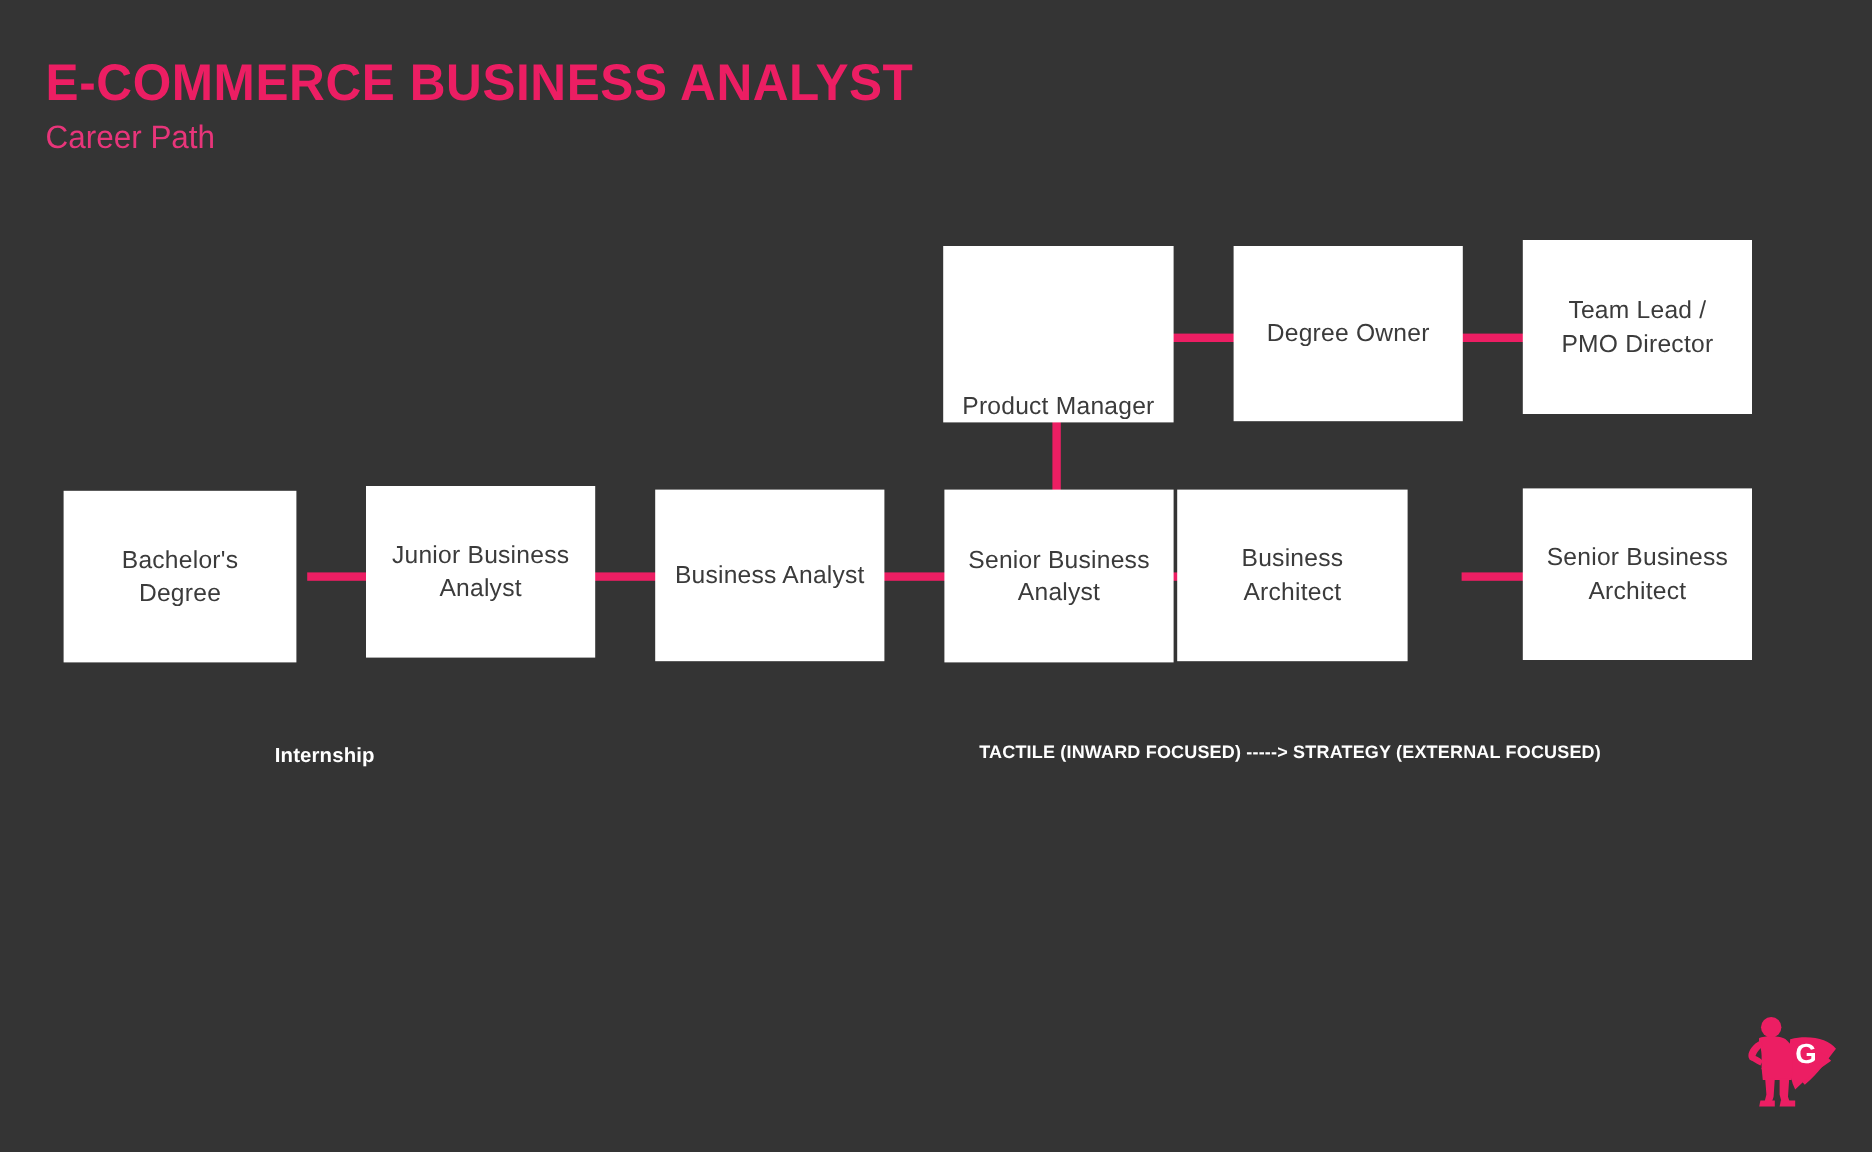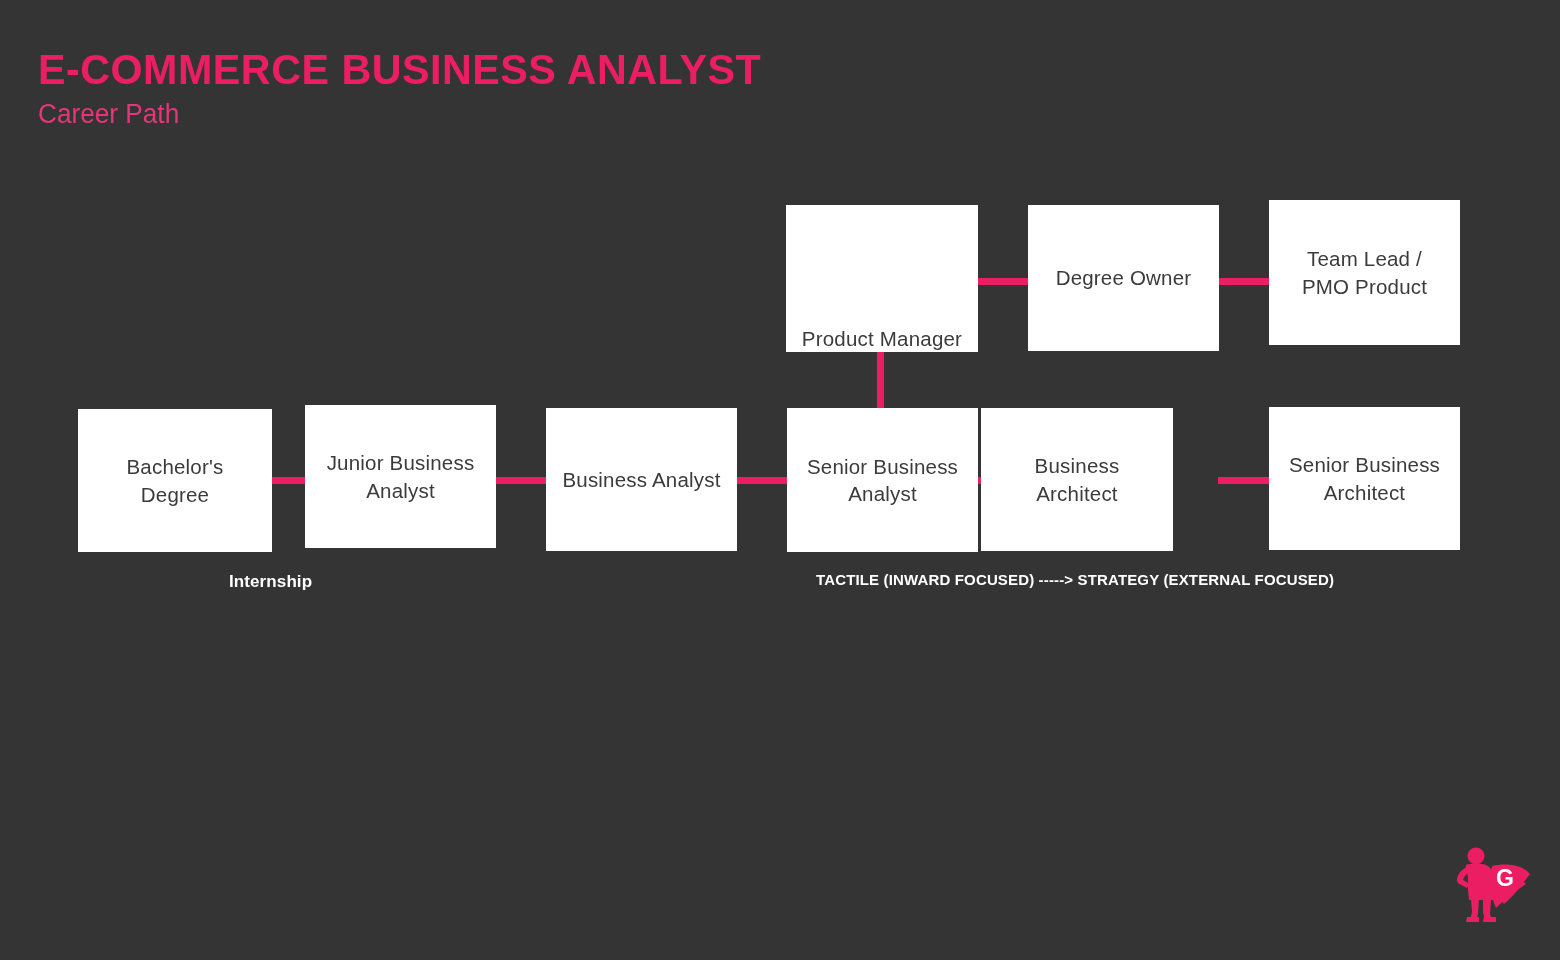--- a/index.html
+++ b/index.html
@@ -88,20 +88,21 @@
   }
 
   
   .caption {
     position: absolute;
     font-family: "Liberation Sans Narrow", "Liberation Sans", sans-serif;
     font-weight: 700;
     color: #FFFFFF;
     white-space: nowrap;
     letter-spacing: 0.1px;
+    margin-top: 48px;
   }
   .caption.internship {
     font-size: 17px;
     left: 229px;
     top: 572px;
   }
   .caption.spectrum {
     font-size: 15px;
     left: 816px;
     top: 571px;
@@ -133,21 +134,21 @@
       <div class="conn-h" style="left: 495px; top: 477px; width: 52px;"></div>
       <div class="conn-h" style="left: 736px; top: 477px; width: 52px;"></div>
       <div class="conn-h" style="left: 977px; top: 477px; width: 51px;"></div>
       <div class="conn-h" style="left: 1218px; top: 477px; width: 52px;"></div>
       <div class="conn-h" style="left: 977px; top: 278px; width: 52px;"></div>
       <div class="conn-h" style="left: 1218px; top: 278px; width: 52px;"></div>
       <div class="conn-v" style="left: 877px; top: 351px; height: 58px;"></div>
     </div>
 
   <div id="node-layer">
-      <div class="node" style="left: 78px; top: 409px; width: 194px; height: 143px;">
+      <div class="node" style="left: 53px; top: 409px; width: 194px; height: 143px;">
         <span class="node-label">Bachelor's Degree</span>
       </div>
       <div class="node" style="left: 305px; top: 405px; width: 191px; height: 143px;">
         <span class="node-label">Junior Business Analyst</span>
       </div>
       <div class="node" style="left: 546px; top: 408px; width: 191px; height: 143px;">
         <span class="node-label">Business Analyst</span>
       </div>
       <div class="node" style="left: 787px; top: 408px; width: 191px; height: 144px; justify-content: center;">
         <span class="node-label">Senior Business Analyst</span>
@@ -158,21 +159,21 @@
       <div class="node" style="left: 1269px; top: 407px; width: 191px; height: 143px;">
         <span class="node-label">Senior Business Architect</span>
       </div>
       <div class="node" style="left: 786px; top: 205px; width: 192px; height: 147px; align-items: flex-end;">
         <span class="node-label">Product Manager</span>
       </div>
       <div class="node" style="left: 1028px; top: 205px; width: 191px; height: 146px;">
         <span class="node-label">Degree Owner</span>
       </div>
       <div class="node" style="left: 1269px; top: 200px; width: 191px; height: 145px;">
-        <span class="node-label">Team Lead / PMO Product</span>
+        <span class="node-label">Team Lead / PMO Director</span>
       </div>
     </div>
 
   <div class="caption internship">Internship</div>
 
   <div class="caption spectrum">TACTILE (INWARD FOCUSED) -----&gt; STRATEGY (EXTERNAL FOCUSED)</div>
 
   <div class="logo">
     <svg viewBox="0 0 86 82" width="86" height="82" aria-hidden="true">
       <g fill="#EC1E63">

